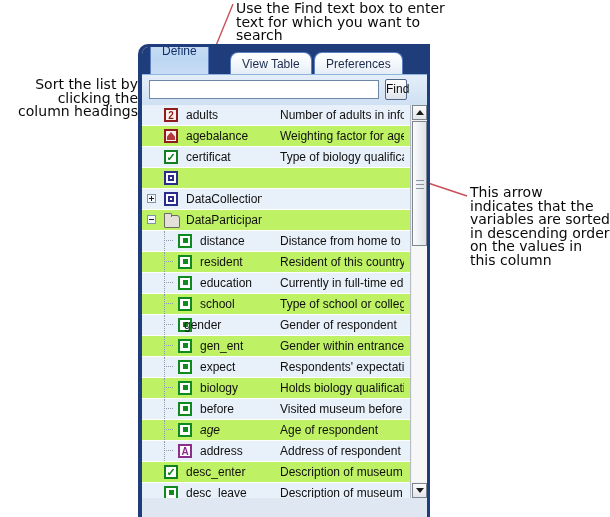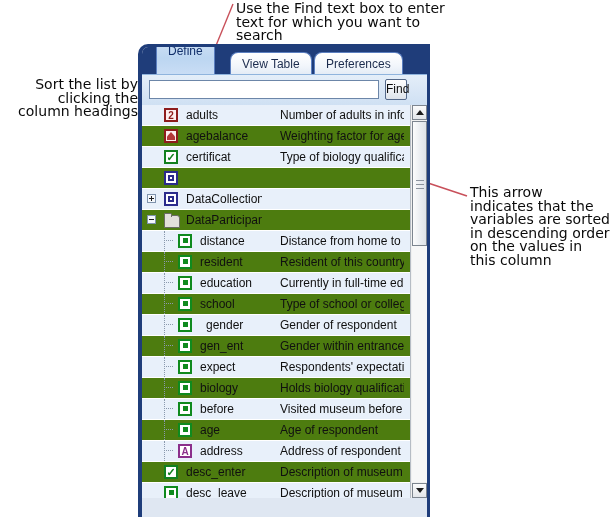--- a/index.html
+++ b/index.html
@@ -67,21 +67,20 @@
     border-bottom: none;
     box-sizing: border-box;
     white-space: nowrap;
   }
   .tab.active {
     background: linear-gradient(to bottom, #cfe0f4 0%, #bcd6f1 55%, #c9ddf5 100%);
     color: #12306b;
     font-weight: normal;
     height: 36px;
     line-height: 24px;
-    margin-left: 6px;
   }
   .tab.inactive {
     background: linear-gradient(to bottom, #ffffff 0%, #f2f6fb 60%, #e4ecf6 100%);
     color: #1b2b4d;
   }
   #tab-0 { left: 8px; }
   #tab-1 { left: 88px; }
   #tab-2 { left: 172px; margin-top: 8px; }
 
   
@@ -172,21 +171,21 @@
     position: relative;
     height: 20px;
     line-height: 20px;
     background: #e8f0fa;
     border-bottom: 1px solid #ffffff;
     font-size: 12px;
     color: #101010;
     white-space: nowrap;
     overflow: hidden;
   }
-  .row.alt { background: #4d7c0f; }
+  .row.alt { background: #bef264; }
   .row-name {
     position: absolute;
     left: 58px;
     top: 0;
     width: 76px;
     overflow: hidden;
   }
   .row-desc {
     position: absolute;
     left: 138px;
@@ -505,21 +504,21 @@
           </span>
           <span class="row-name" style="left: 58px;">school</span>
           <span class="row-desc">Type of school or college</span>
         </div>
         <div class="row">
           <span class="tree-vert"></span>
           <span class="tree-dash"></span>
           <span class="type-icon icon-nominal ti-child">
             <span class="glyph"></span>
           </span>
-          <span class="row-name" style="left: 64px;">gender</span>
+          <span class="row-name" style="left: 42px;">gender</span>
           <span class="row-desc">Gender of respondent</span>
         </div>
         <div class="row alt">
           <span class="tree-vert"></span>
           <span class="tree-dash"></span>
           <span class="type-icon icon-nominal ti-child">
             <span class="glyph"></span>
           </span>
           <span class="row-name" style="left: 58px;">gen_ent</span>
           <span class="row-desc">Gender within entrance us</span>
@@ -550,21 +549,21 @@
           </span>
           <span class="row-name" style="left: 58px;">before</span>
           <span class="row-desc">Visited museum before</span>
         </div>
         <div class="row alt">
           <span class="tree-vert"></span>
           <span class="tree-dash"></span>
           <span class="type-icon icon-nominal ti-child">
             <span class="glyph"></span>
           </span>
-          <span class="row-name" style="left: 58px;">age</span>
+          <span class="row-name" style="left: 58px; font-style: italic;">age</span>
           <span class="row-desc">Age of respondent</span>
         </div>
         <div class="row">
           <span class="tree-vert"></span>
           <span class="tree-dash"></span>
           <span class="type-icon icon-string ti-child">A</span>
           <span class="row-name" style="left: 58px;">address</span>
           <span class="row-desc">Address of respondent</span>
         </div>
         <div class="row alt">

